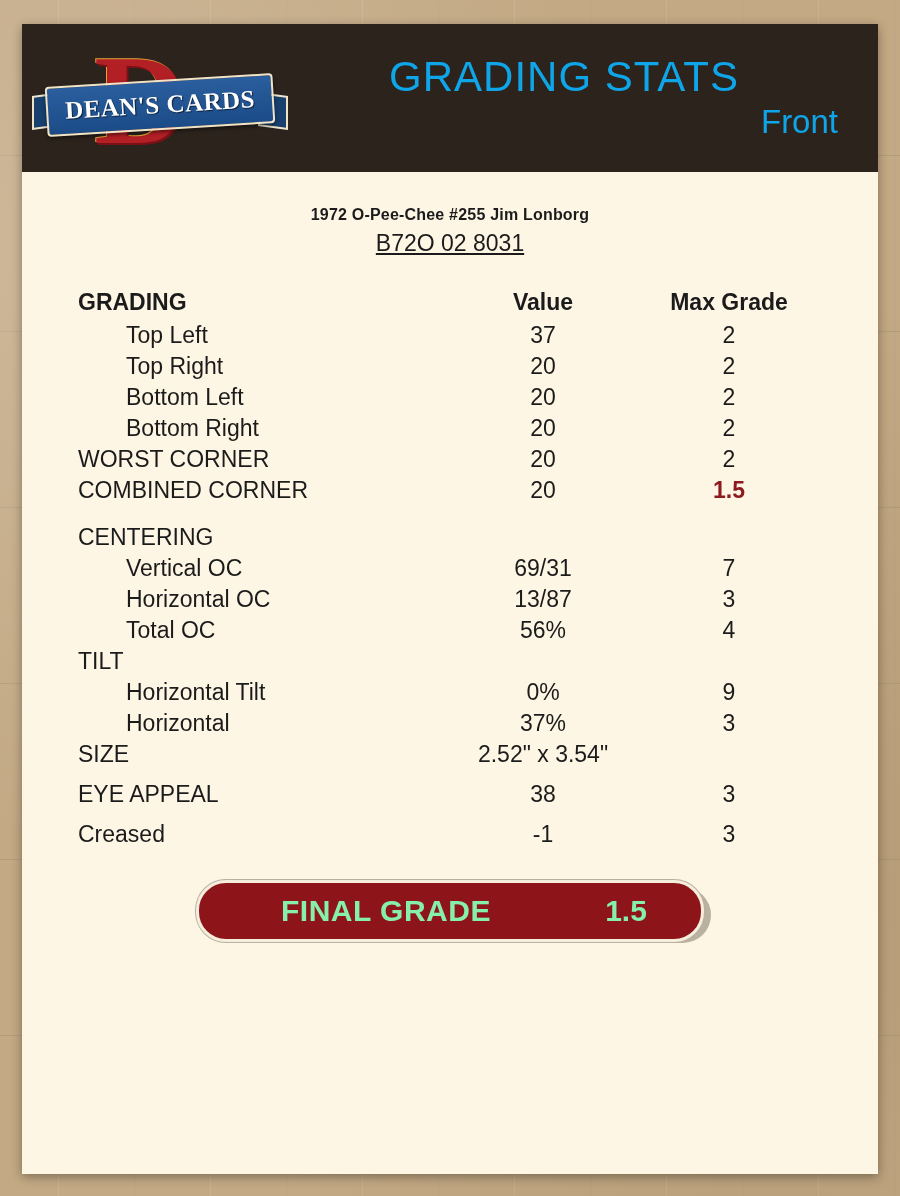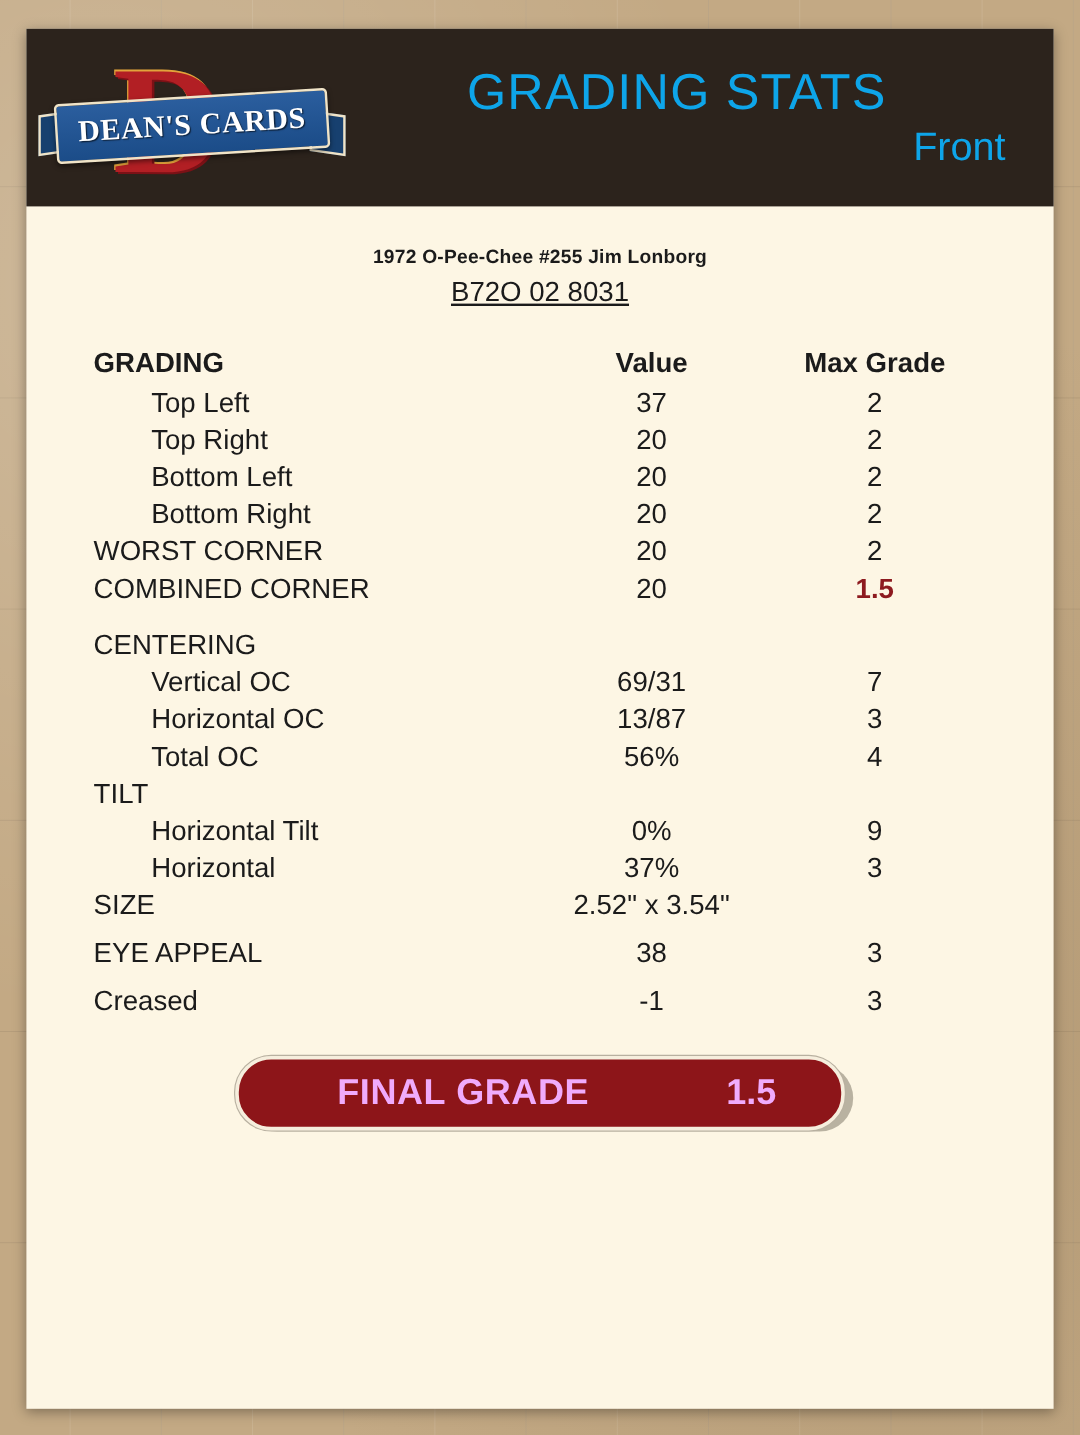--- a/index.html
+++ b/index.html
@@ -175,21 +175,21 @@
     border-radius: 30px;
   }
   .final-grade {
     position: relative;
     height: 56px;
     background: #8d1519;
     border: 3px solid #f6eedd;
     border-radius: 30px;
     display: flex;
     align-items: center;
-    color: #f0abfc;
+    color: #86efac;
     box-shadow: 0 0 0 1px #b8b0a0;
   }
   .final-label {
     flex: 1;
     text-align: center;
     font-size: 30px;
     font-weight: bold;
     letter-spacing: 0.5px;
     padding-left: 22px;
   }

